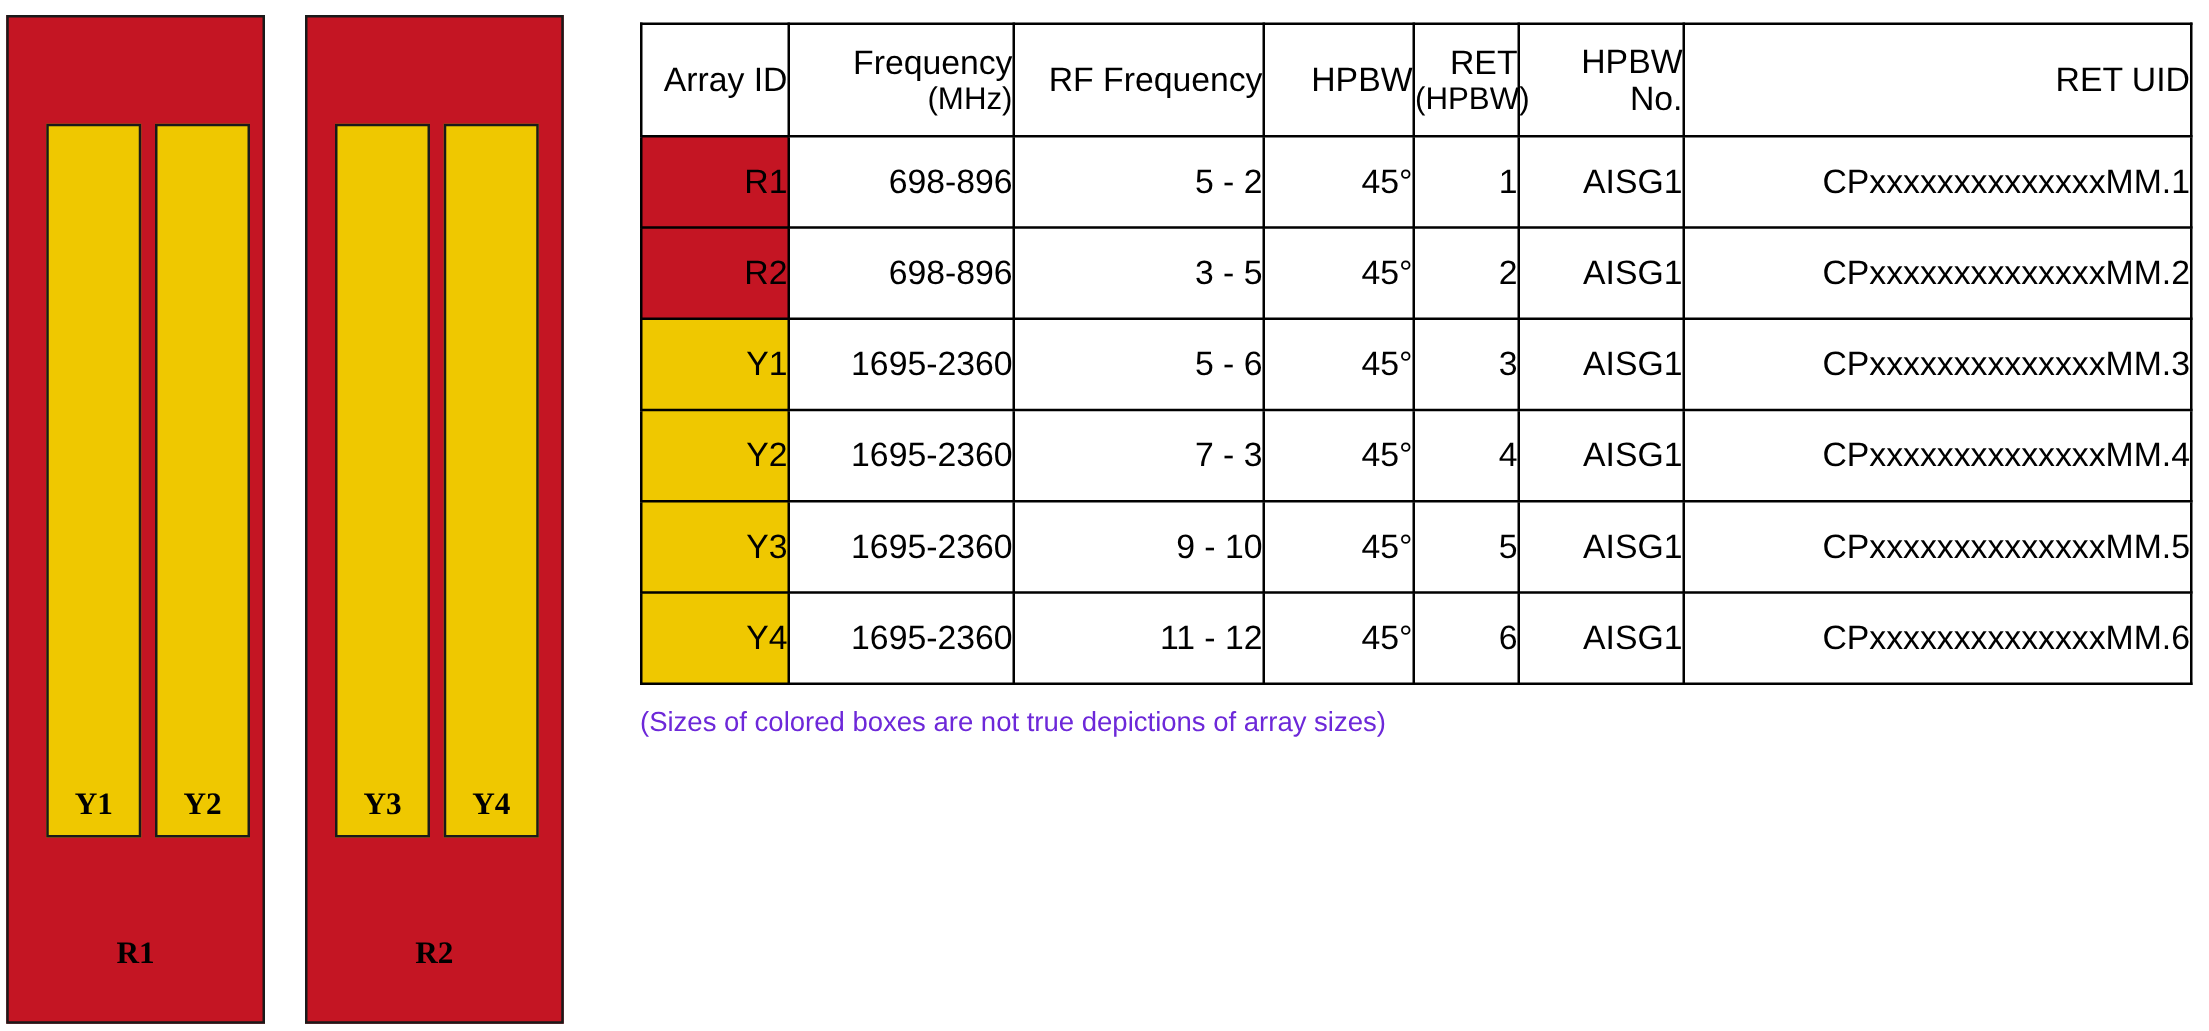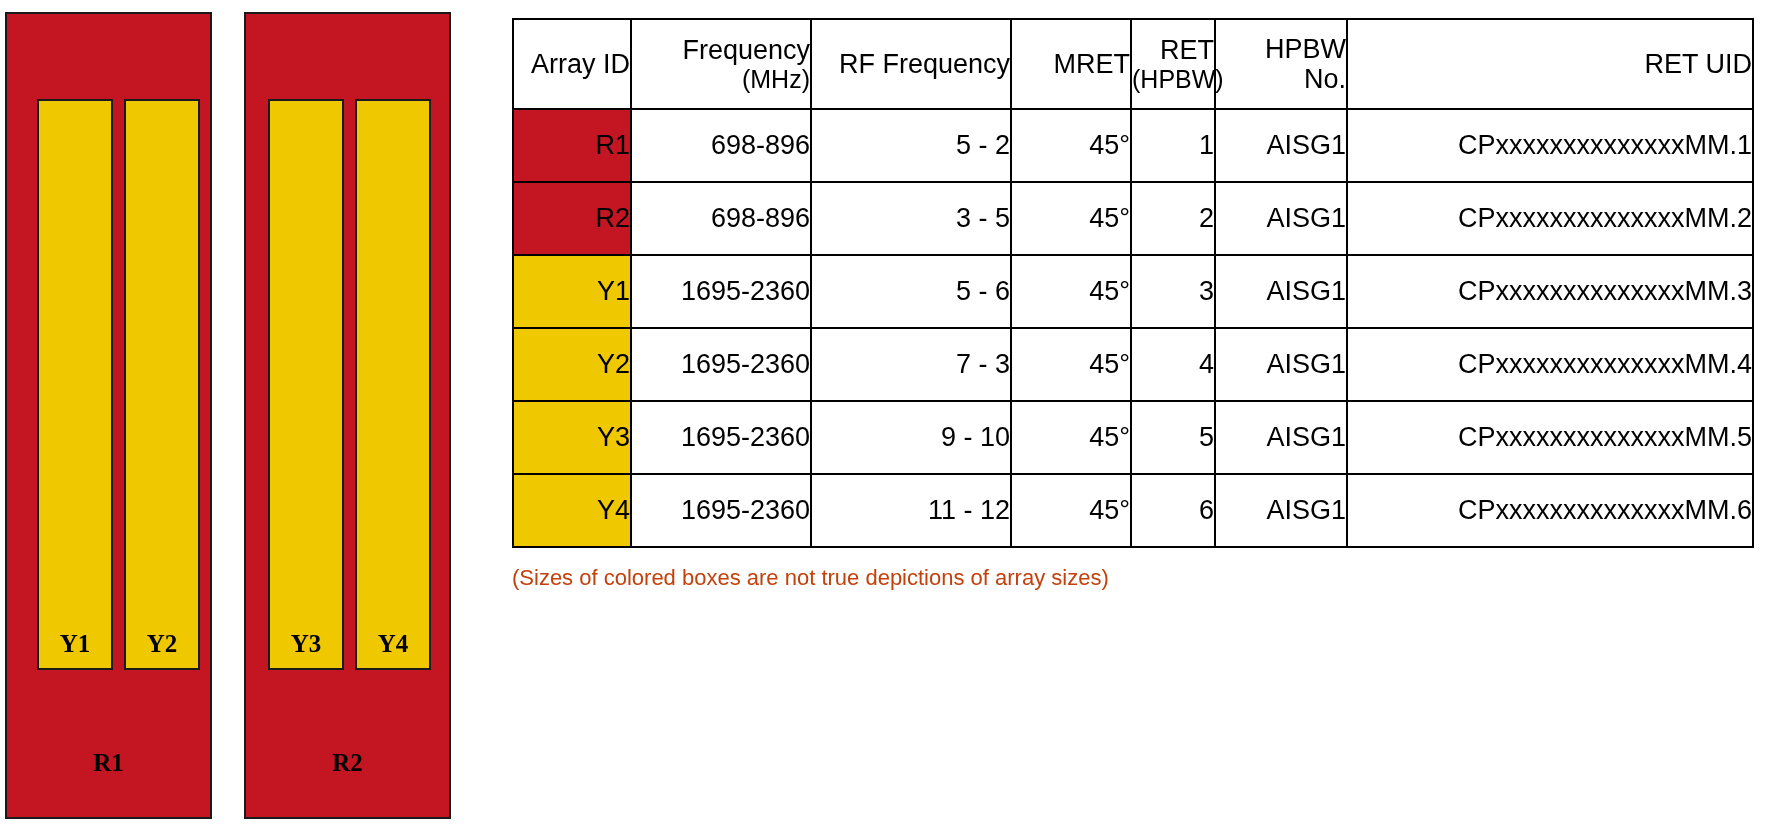--- a/index.html
+++ b/index.html
@@ -117,21 +117,21 @@
   .col-retuid   { width: 406px; }
 
   td.cell-red    { background: var(--red); }
   td.cell-yellow { background: var(--yellow); }
 
   #table-note {
     position: absolute;
     left: 512px;
     top: 565px;
     font-size: 22px;
-    color: #c2410c;
+    color: #6d28d9;
     white-space: nowrap;
   }
 </style>
 </head>
 <body>
 
 <div id="antenna-diagram">
 
   <div class="panel" id="panel-r1">
     <div class="subarray" id="subarray-y1">
@@ -172,21 +172,21 @@
           <span>Array ID</span>
         </th>
         <th>
           <span>Frequency</span>
           <span class="hdr-sub">(MHz)</span>
         </th>
         <th>
           <span>RF Frequency</span>
         </th>
         <th>
-          <span>MRET</span>
+          <span>HPBW</span>
         </th>
         <th>
           <span>RET</span>
           <span class="hdr-sub">(HPBW)</span>
         </th>
         <th>
           <span>HPBW No.</span>
         </th>
         <th>
           <span>RET UID</span>

